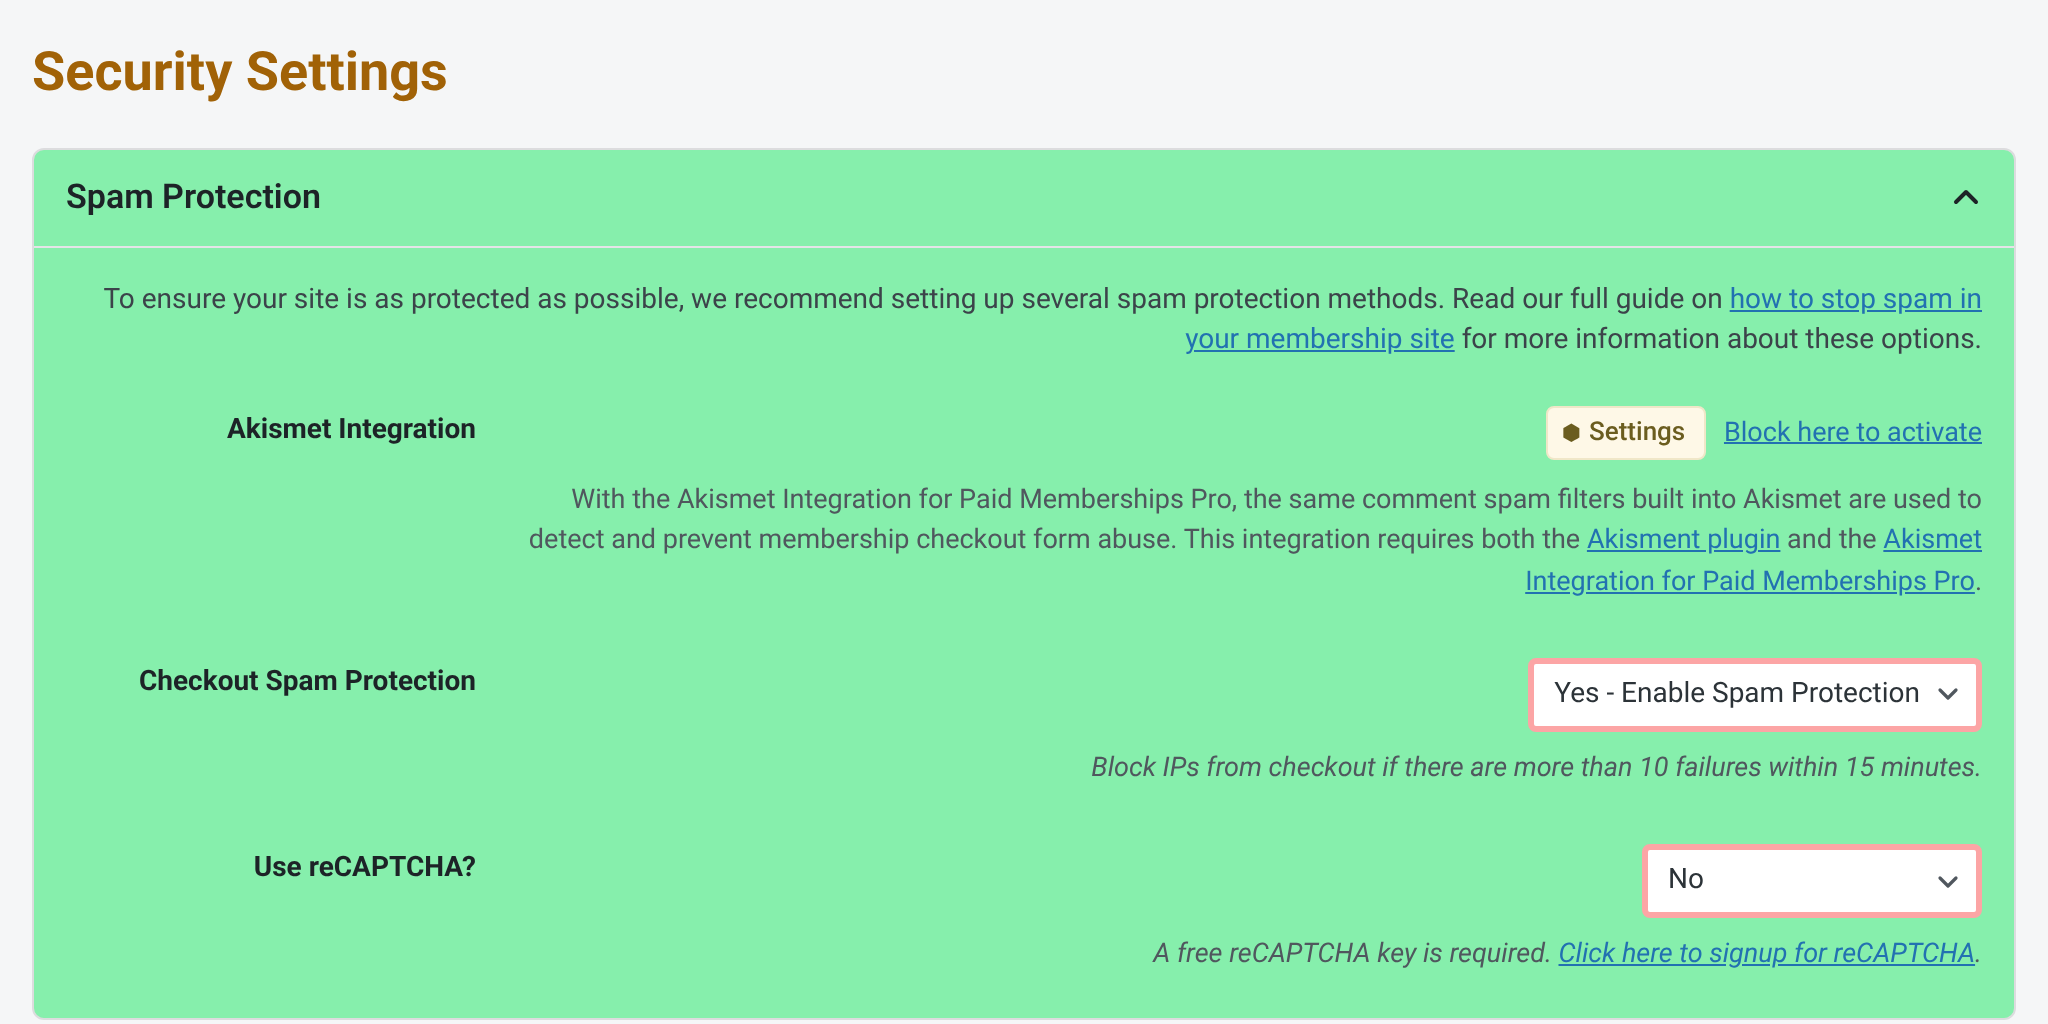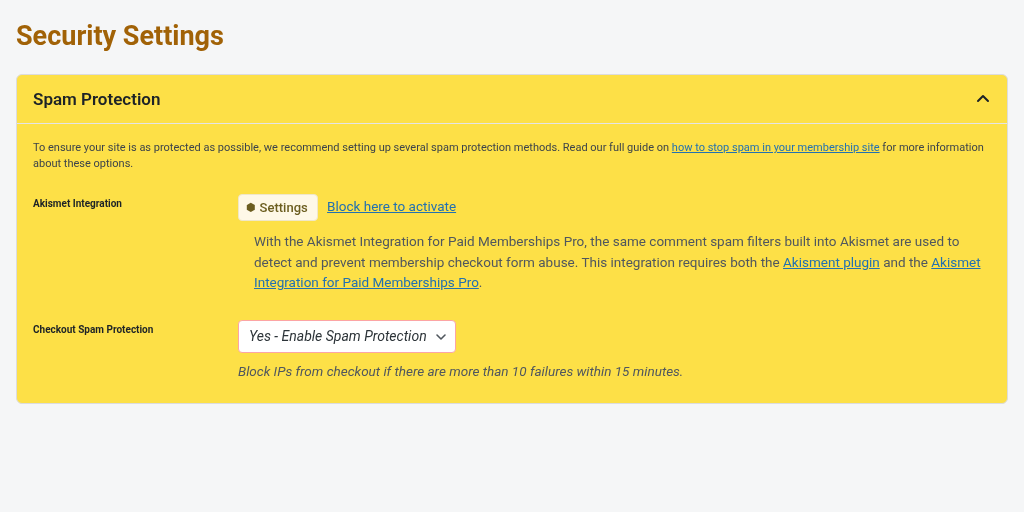--- a/index.html
+++ b/index.html
@@ -15,56 +15,57 @@
   .page {
     padding: 16px 16px 0 16px;
   }
   .page-title {
     font-size: 27px;
     font-weight: 700;
     margin: 4px 0 22px 0;
     color: #a16207;
   }
   .panel {
-    background: #fde047;
+    background: #86efac;
     border: 1px solid #dcdcde;
     border-radius: 6px;
+    text-align: right;
   }
   .panel-header {
     display: flex;
     align-items: center;
     justify-content: space-between;
     padding: 14px 16px;
     border-bottom: 1px solid #e4e4e7;
     cursor: pointer;
   }
   .panel-header h2 {
     font-size: 17px;
     font-weight: 600;
     color: #1d2327;
   }
   .panel-body {
     padding: 16px 16px 22px 16px;
   }
   .intro {
-    font-size: 11px;
+    font-size: 14px;
     color: #3c434a;
     line-height: 1.45;
     margin-bottom: 22px;
   }
   a.link { color: #2271b1; text-decoration: underline; }
   .field-row {
     display: flex;
     align-items: flex-start;
     margin-bottom: 28px;
   }
   .field-row:last-child { margin-bottom: 0; }
   .field-label {
     flex: 0 0 205px;
-    font-size: 10px;
+    font-size: 14px;
     font-weight: 700;
     color: #1d2327;
     padding-top: 4px;
   }
   .field-content {
     flex: 1;
     font-size: 13.5px;
     color: #50575e;
     line-height: 1.5;
   }
@@ -86,29 +87,28 @@
     line-height: 1;
   }
   .desc {
     margin-top: 10px;
     margin-left: 16px;
   }
   .select-like {
     display: inline-flex;
     align-items: center;
     justify-content: space-between;
-    border: 1px solid #fca5a5;
+    border: 3px solid #fca5a5;
     border-radius: 4px;
     background: #fff;
     padding: 5px 8px 5px 10px;
     color: #2c3338;
     font-size: 14px;
     cursor: pointer;
     min-width: 90px;
-    font-style: italic;
   }
   .select-like.w-med { min-width: 210px; }
   .select-like .sel-text { margin-right: 8px; }
   .chev {
     display: inline-block;
   }
   .chev svg { display: block; }
   .helper {
     margin-top: 8px;
     font-size: 13.5px;
@@ -162,16 +162,32 @@
             <span class="chev">
               <svg width="12" height="12" viewBox="0 0 12 12">
                   <path d="M2 4l4 4 4-4" fill="none" stroke="#50575e" stroke-width="1.6" stroke-linecap="round" stroke-linejoin="round"></path>
                 </svg>
             </span>
           </div>
           <div class="helper">Block IPs from checkout if there are more than 10 failures within 15 minutes.</div>
         </div>
       </div>
 
+      <div class="field-row">
+        <div class="field-label">Use reCAPTCHA?</div>
+        <div class="field-content">
+          <div class="select-like" style="min-width:170px;">
+            <span class="sel-text">No</span>
+            <span class="chev">
+              <svg width="12" height="12" viewBox="0 0 12 12">
+                  <path d="M2 4l4 4 4-4" fill="none" stroke="#50575e" stroke-width="1.6" stroke-linecap="round" stroke-linejoin="round"></path>
+                </svg>
+            </span>
+          </div>
+          <div class="helper">
+            <span>A free reCAPTCHA key is required. </span><a href="#" class="link">Click here to signup for reCAPTCHA</a><span>.</span>
+          </div>
+        </div>
+      </div>
 
     </div>
   </div>
 </div>
 
 </body></html>

